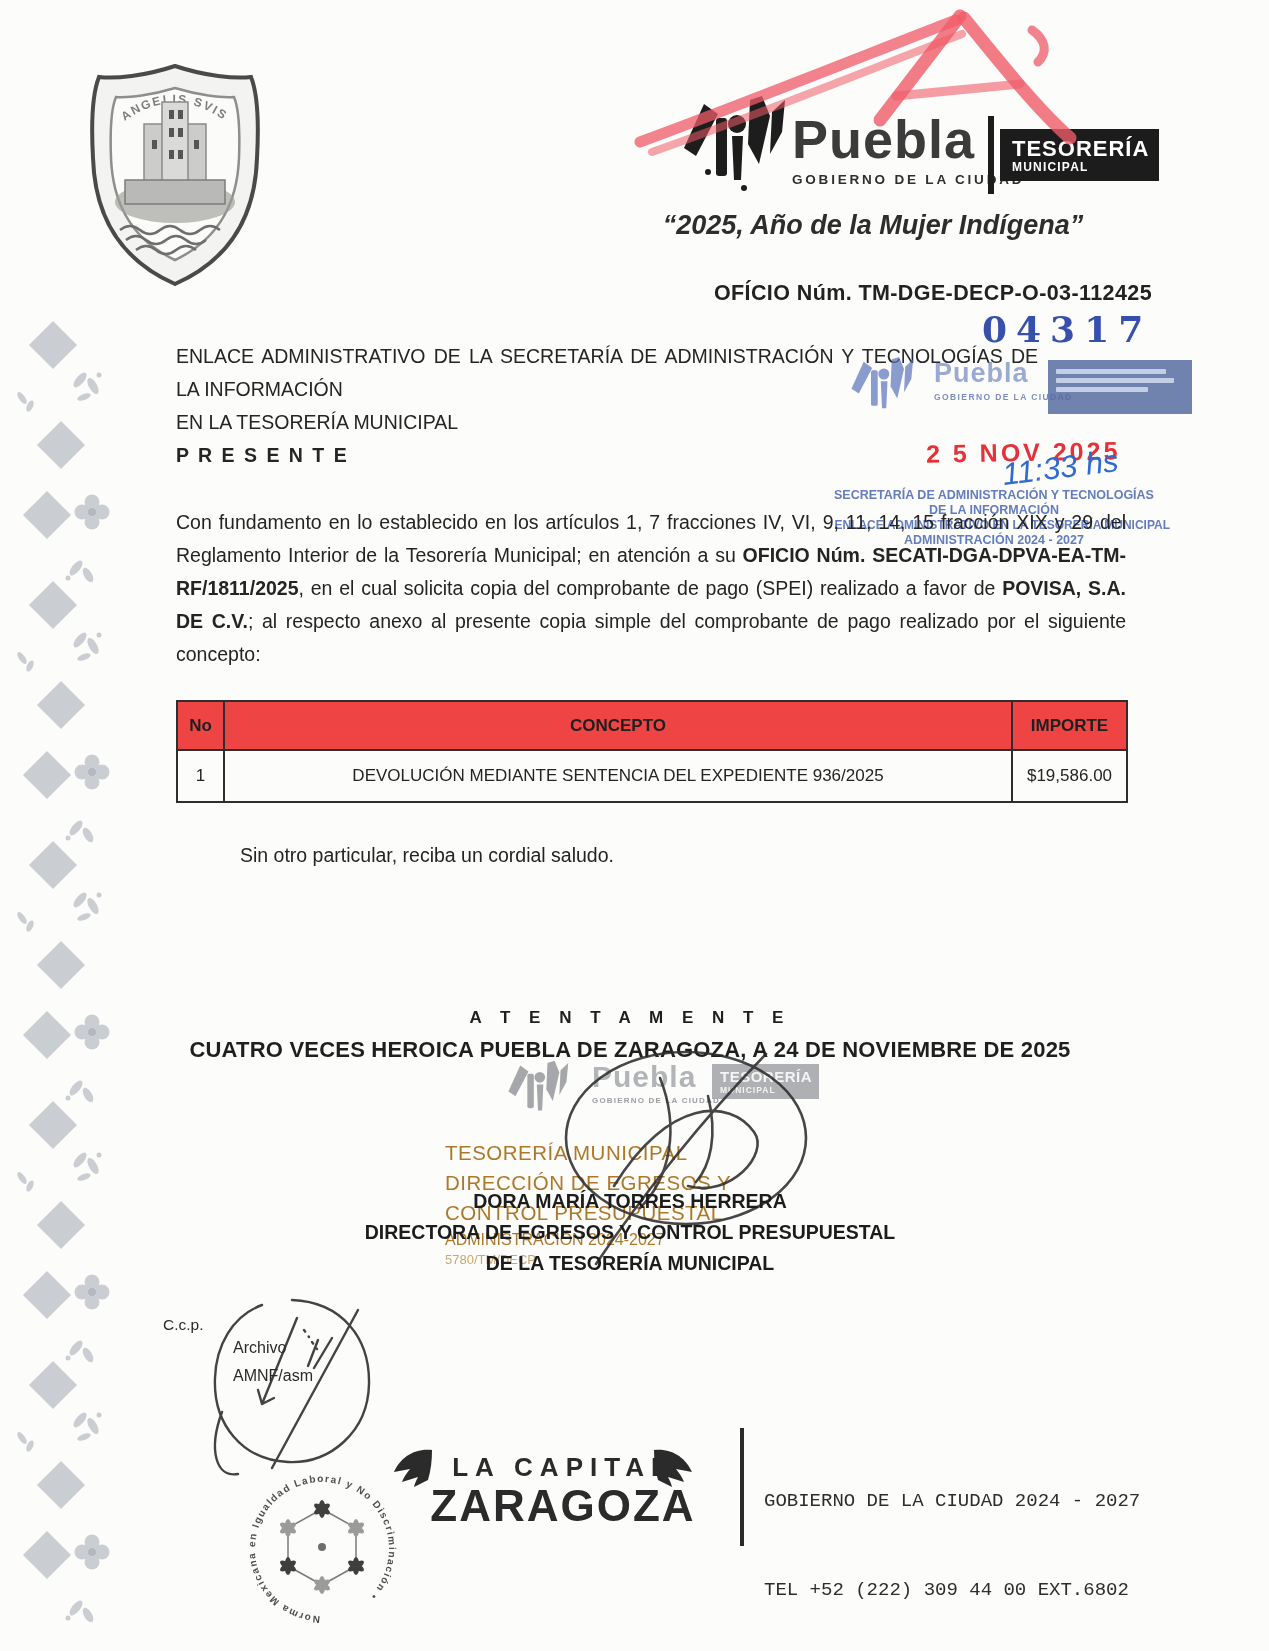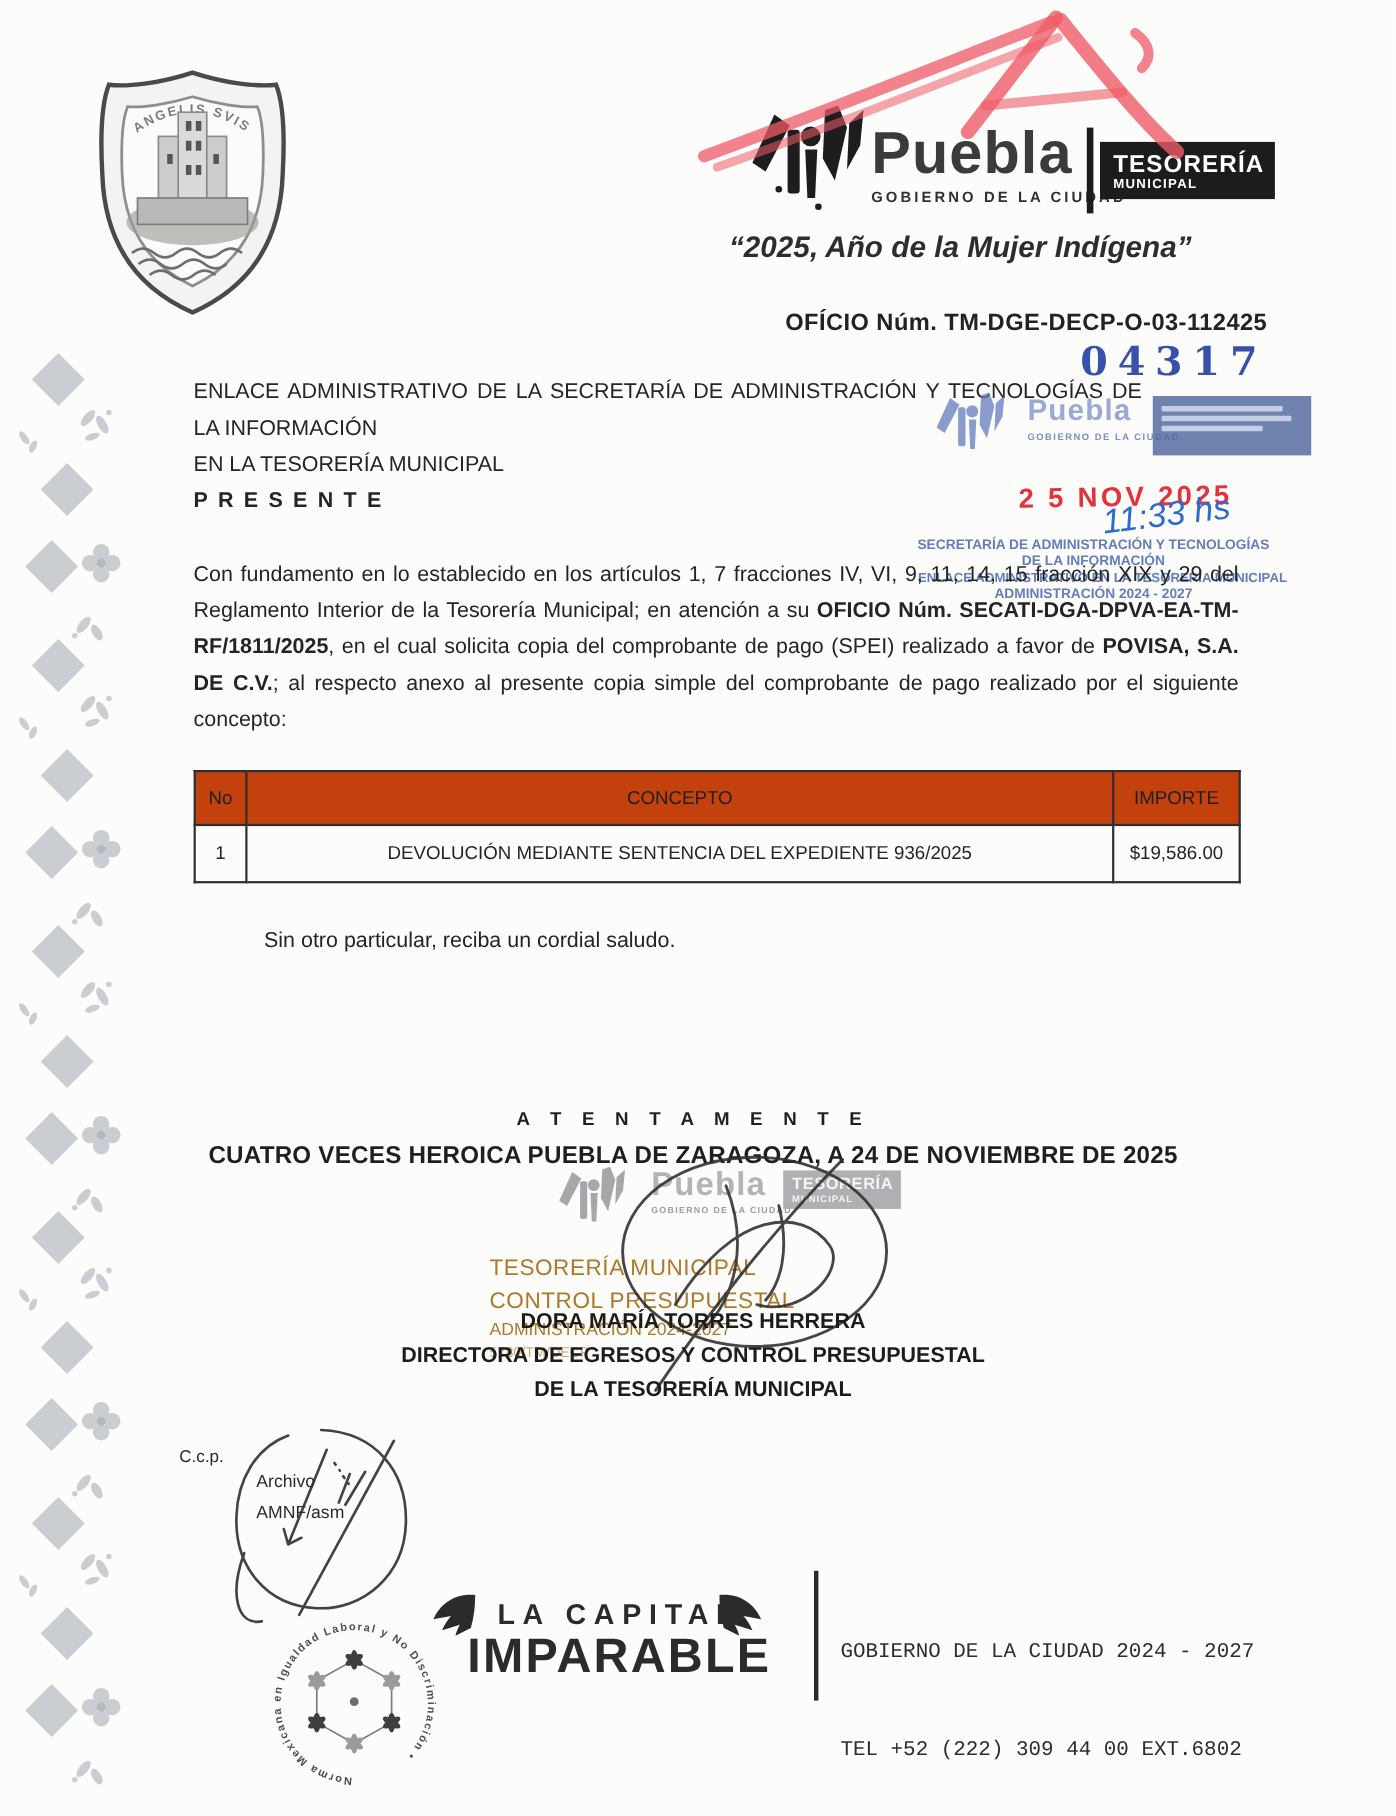--- a/index.html
+++ b/index.html
@@ -33,21 +33,21 @@
   .rs-org{width:352px;text-align:center;font-weight:700;color:#4a67b5;opacity:.85;}
   .rs-org .a{font-size:12.5px;line-height:15px;}
   .rs-org .b{font-size:12px;line-height:15px;text-align:right;}
   
   .body-par{width:950px;font-size:19.5px;line-height:33px;text-align:justify;color:#242424;}
   .body-par b{font-weight:800;}
   .closing{font-size:19.5px;color:#242424;}
   
   table.concept{border-collapse:collapse;width:950px;table-layout:fixed;}
   table.concept th,table.concept td{border:2px solid #2e2e2e;}
-  table.concept th{background:#c2410c;font-size:17px;font-weight:400;height:45px;color:#1f1f1f;}
+  table.concept th{background:#ef4444;font-size:17px;font-weight:700;height:45px;color:#1f1f1f;}
   table.concept td{height:48px;text-align:center;font-size:17px;color:#242424;background:#fcfcfa;}
   
   .center-col{width:1000px;text-align:center;color:#1f1f1f;}
   .atent{font-size:17px;font-weight:800;letter-spacing:7px;}
   .place-date{font-size:22px;font-weight:800;margin-top:9px;letter-spacing:.2px;}
   .gs-word{font-size:30px;font-weight:800;color:#9a9da2;opacity:.75;letter-spacing:1px;}
   .gs-sub{font-size:8px;font-weight:700;letter-spacing:1.2px;color:#9a9da2;margin-top:2px;}
   .gs-box{background:#a6a8ac;color:#f4f4f4;padding:5px 7px 4px 8px;opacity:.9;}
   .gs-box .l1{font-size:15px;font-weight:800;letter-spacing:.5px;line-height:1.05;}
   .gs-box .l2{font-size:8.5px;font-weight:700;letter-spacing:1px;}
@@ -241,20 +241,21 @@
     <div class="gs-word">Puebla</div>
     <div class="gs-sub">GOBIERNO DE LA CIUDAD</div>
   </div>
   <div class="abs gs-box" style="left:712px;top:1064px">
     <div class="l1">TESORERÍA</div>
     <div class="l2">MUNICIPAL</div>
   </div>
 
   <div class="abs gray-stamp" style="left:445px;top:1138px">
     <div class="big">TESORERÍA MUNICIPAL</div>
+    <div class="big">DIRECCIÓN DE EGRESOS Y</div>
     <div class="big">CONTROL PRESUPUESTAL</div>
     <div class="mid">ADMINISTRACIÓN 2024-2027</div>
     <div class="ref">5780/TM/DECP</div>
   </div>
 
   <svg class="abs" style="left:518px;top:1036px" width="340" height="235" viewBox="0 0 340 235" fill="none" stroke="#2e2e2e" stroke-width="2.6" stroke-linecap="round" opacity=".88">
     <ellipse cx="168" cy="102" rx="120" ry="86"></ellipse>
     <path d="M248 18 C185 82 124 160 78 228"></path>
     <path d="M96 150 C150 62 212 62 236 96 C252 118 212 162 170 150"></path>
     <path d="M142 42 C162 92 152 142 122 172"></path>
@@ -327,21 +328,21 @@
         </g>
       <circle cx="86" cy="83" r="4" fill="#6e6e6e"></circle>
     </g>
   </svg>
 
   <svg class="abs" style="left:392px;top:1448px" width="42" height="40" viewBox="0 0 42 40" fill="#2b2b2b">
     <path d="M40 2 C22 0 8 10 2 24 L18 21 C14 26 12 29 10 34 L26 29 C24 33 23 35 22 39 L36 32 C39 22 40 12 40 2 Z"></path>
   </svg>
   <div class="abs capital" style="left:398px;top:1452px">
     <div class="l1">LA CAPITAL</div>
-    <div class="l2">IMPARABLE</div>
+    <div class="l2">ZARAGOZA</div>
   </div>
   <svg class="abs" style="left:652px;top:1448px" width="42" height="40" viewBox="0 0 42 40" fill="#2b2b2b">
     <path d="M2 2 C20 0 34 10 40 24 L24 21 C28 26 30 29 32 34 L16 29 C18 33 19 35 20 39 L6 32 C3 22 2 12 2 2 Z"></path>
   </svg>
 
   <div class="abs addr-bar" style="left:740px;top:1428px"></div>
   <div class="abs addr" style="left:764px;top:1428px">
     <div>GOBIERNO DE LA CIUDAD 2024 - 2027</div>
     <div>TEL +52 (222) 309 44 00 EXT.6802</div>
     

